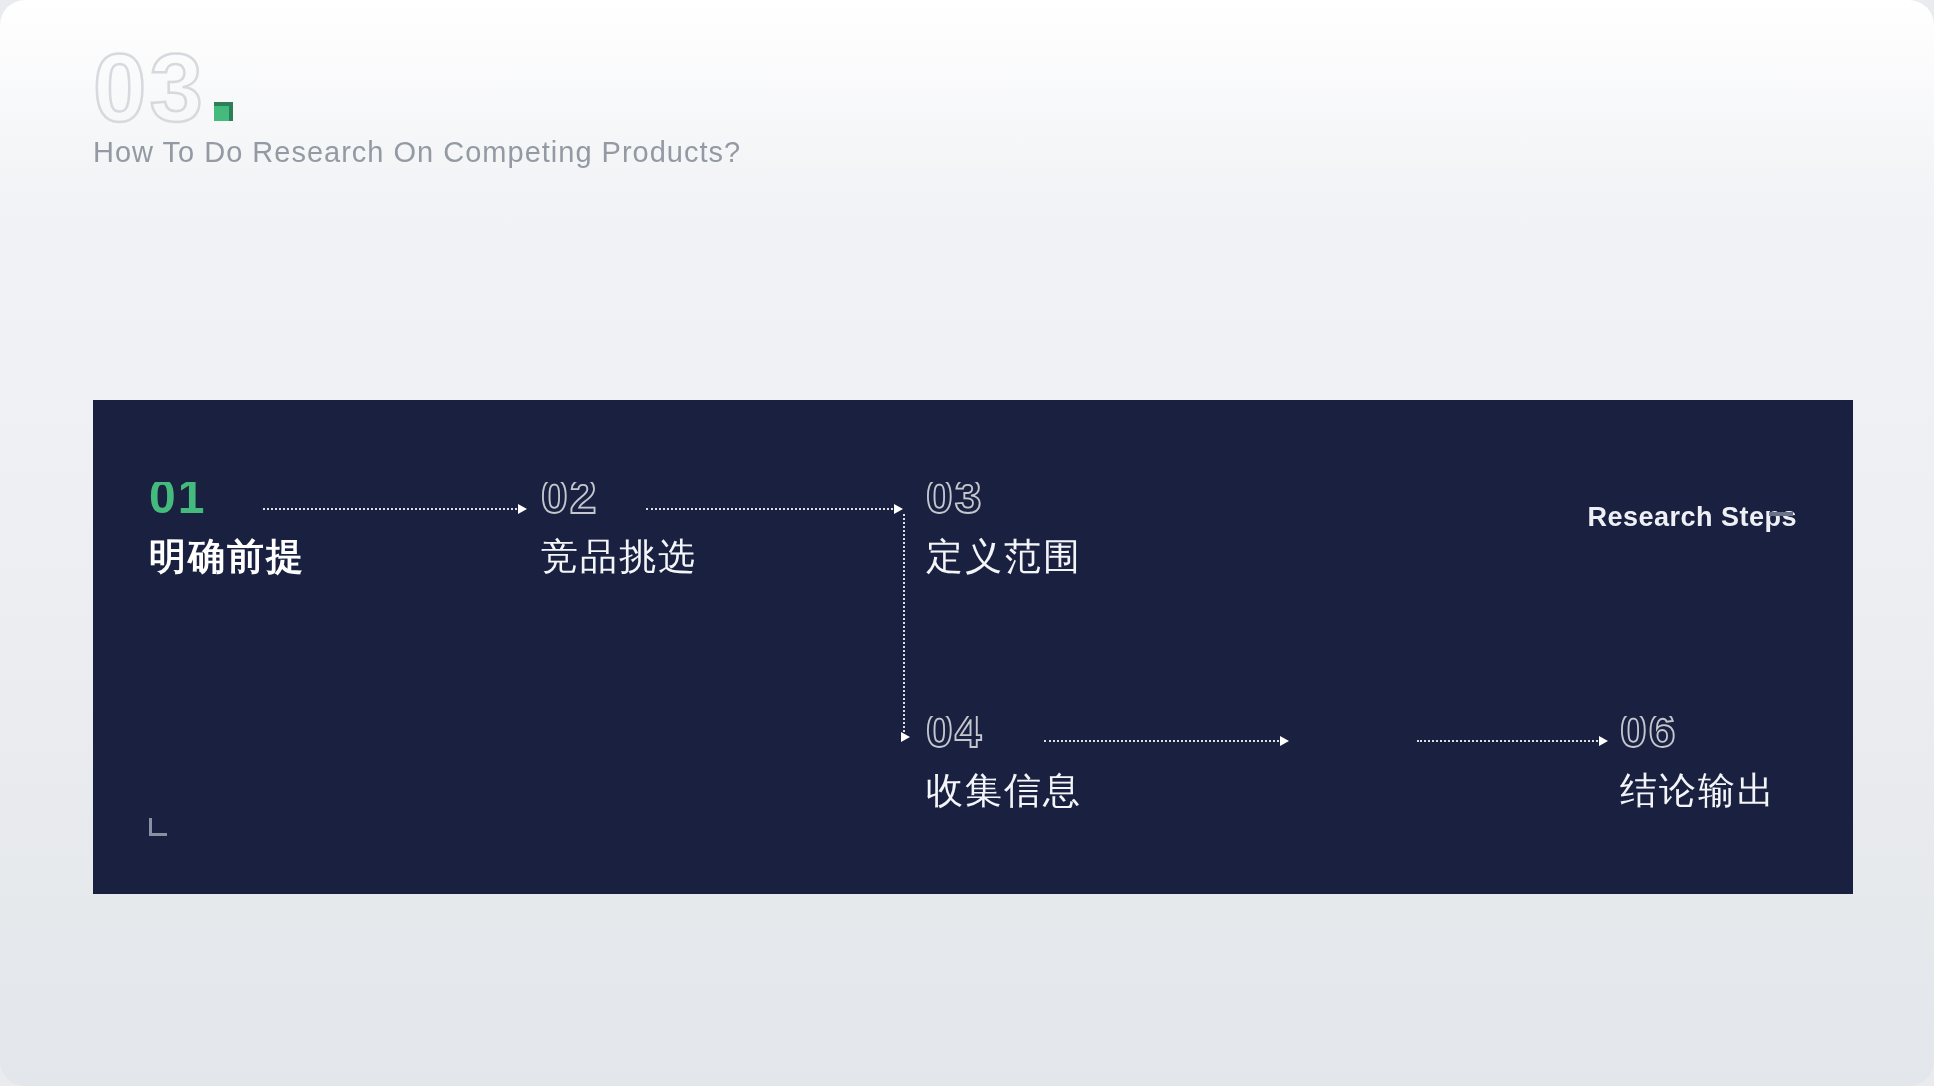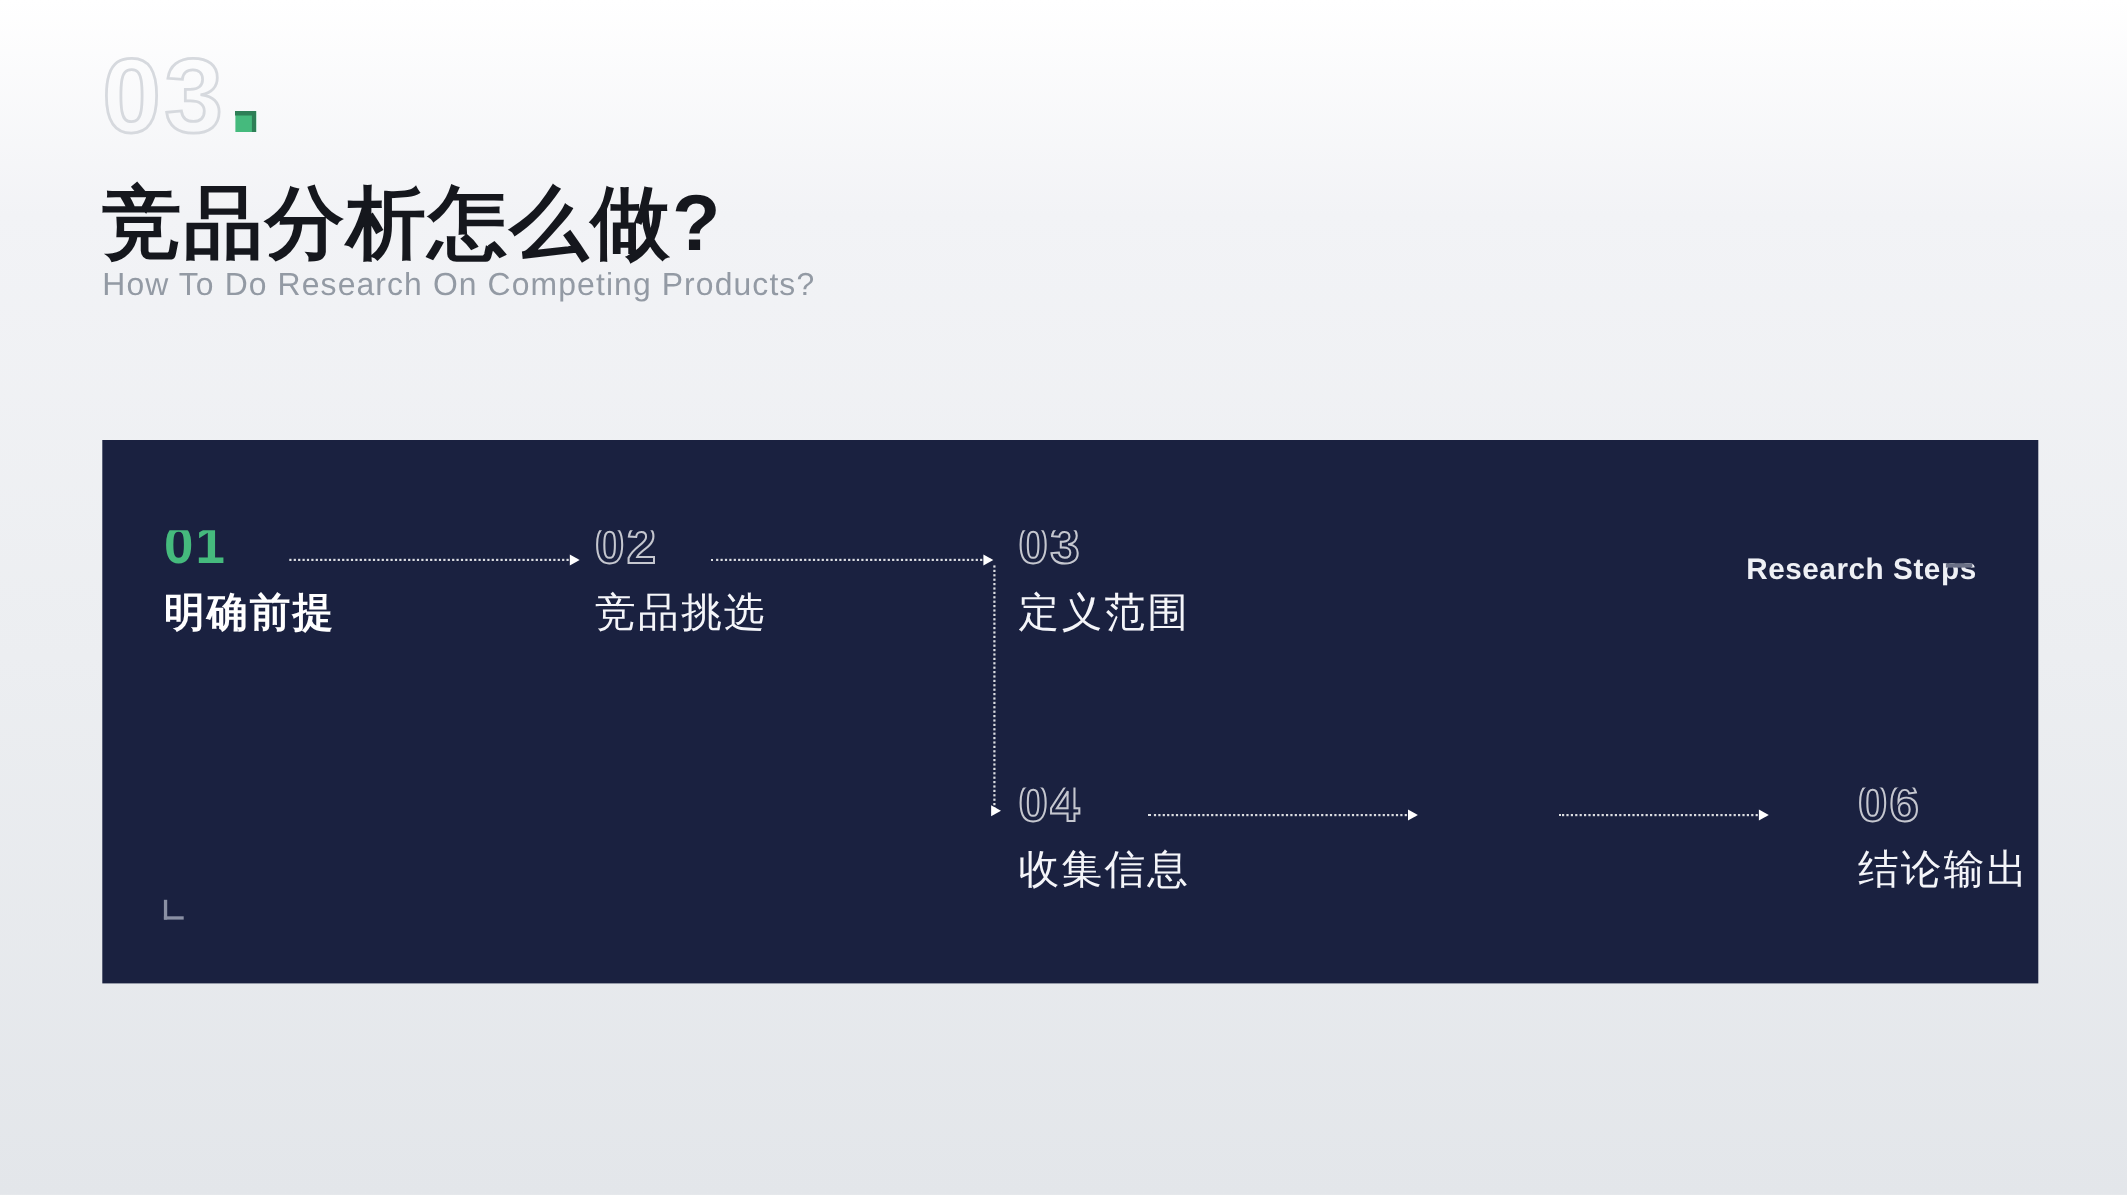--- a/index.html
+++ b/index.html
@@ -11,20 +11,21 @@
   html,body{width:1934px;height:1086px;}
   body{
     font-family:"Liberation Sans","DejaVu Sans",sans-serif;
     background:#e9ebee;
   }
   .slide{
     position:relative;
     width:1934px;height:1086px;
     background:linear-gradient(180deg,#ffffff 0%,#f2f3f6 18%,#eceef1 55%,#e3e6ea 100%);
     overflow:hidden;
+    border-radius:25px;
   }
 
   
   .header{position:absolute;left:93px;top:40px;}
   .section-number{
     font-size:96px;
     font-weight:800;
     letter-spacing:3px;
     color:transparent;
     -webkit-text-stroke:2.5px #d6d9de;
@@ -114,21 +115,21 @@
     letter-spacing:2px;
     text-align:right;
   }
   .step-label.active{font-weight:800;color:#ffffff;}
 
   .pos-s1{left:56px;top:82px;}
   .pos-s2{left:448px;top:82px;}
   .pos-s3{left:833px;top:82px;}
   .pos-s4{left:833px;top:316px;}
   .pos-s5{left:1212px;top:316px;}
-  .pos-s6{left:1596px;top:316px;}
+  .pos-s6{left:1527px;top:316px;}
 
   
   .arrow-h{
     position:absolute;
     border-top:2px dotted rgba(255,255,255,0.85);
     height:0;
   }
   .arrow-v{
     position:absolute;
     border-left:2px dotted rgba(255,255,255,0.85);
@@ -152,21 +153,20 @@
 </style>
 </head>
 <body>
 
 <div class="slide">
 
   <div class="header">
     <div>
       <span class="section-number">03</span><span class="section-dot"></span>
     </div>
-    <div class="page-title">竞品分析怎么做?</div>
     <div class="page-subtitle">How To Do Research On Competing Products?</div>
   </div>
 
   <div class="panel">
 
     <div class="corner-label">Research Steps</div>
     <div class="corner-dash"></div>
     <div class="corner-l"></div>
 
     <div class="step pos-s1">

